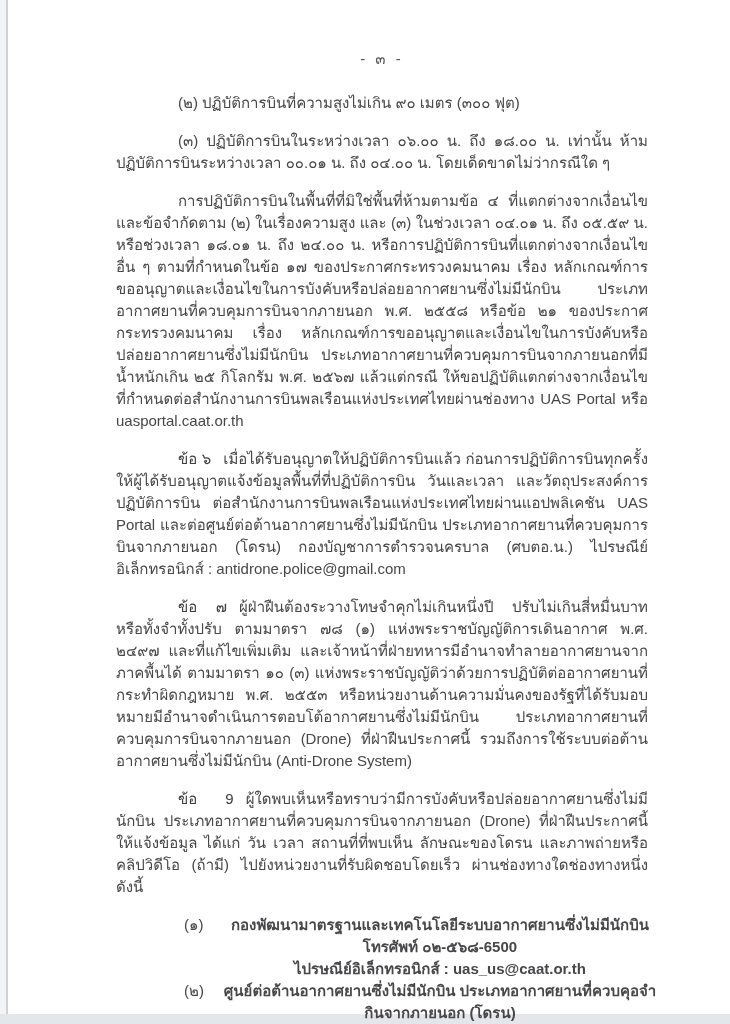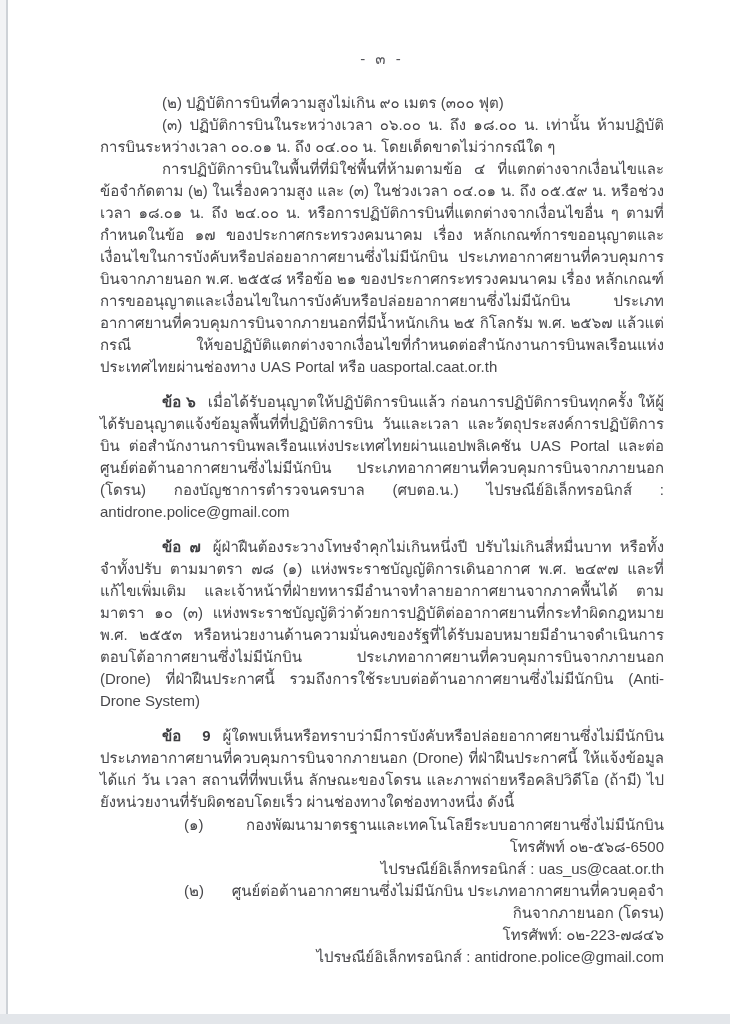--- a/index.html
+++ b/index.html
@@ -9,27 +9,27 @@
     font-family:"Liberation Sans","DejaVu Sans",sans-serif;
   }
   .scan-edge-outer{position:absolute;left:0;top:0;bottom:0;width:6px;background:#f2f3f5;}
   .scan-edge-line{position:absolute;left:6px;top:0;bottom:0;width:2px;background:#ced2d7;}
   .scan-edge-bottom{position:absolute;left:0;right:0;bottom:0;height:10px;background:#e3e6ea;}
   .content{
     position:absolute;left:100px;right:66px;top:48px;
     font-size:15px;line-height:22px;text-align:justify;
   }
   .pageno{text-align:center;margin-bottom:22px;letter-spacing:3px;text-indent:0;color:#55555a;}
-  p{margin:0;text-indent:62px;}
+  p{margin:16px;text-indent:62px;}
   p.sec{margin-top:13px;}
-  .k{font-weight:bold;color:#3d3d40;padding-right:12px;}
+  .k{font-weight:normal;color:#3d3d40;padding-right:12px;}
   .contacts{margin-left:84px;margin-top:1px;}
   .citem{display:flex;}
   .cmarker{width:32px;flex:none;}
-  .cbody{flex:1;text-align:right;}
+  .cbody{flex:1;text-align:center;font-weight:bold;}
 </style>
 </head>
 <body>
 
 <div class="scan-edge-outer"></div>
 <div class="scan-edge-line"></div>
 <div class="scan-edge-bottom"></div>
 
 <div class="content">
 

